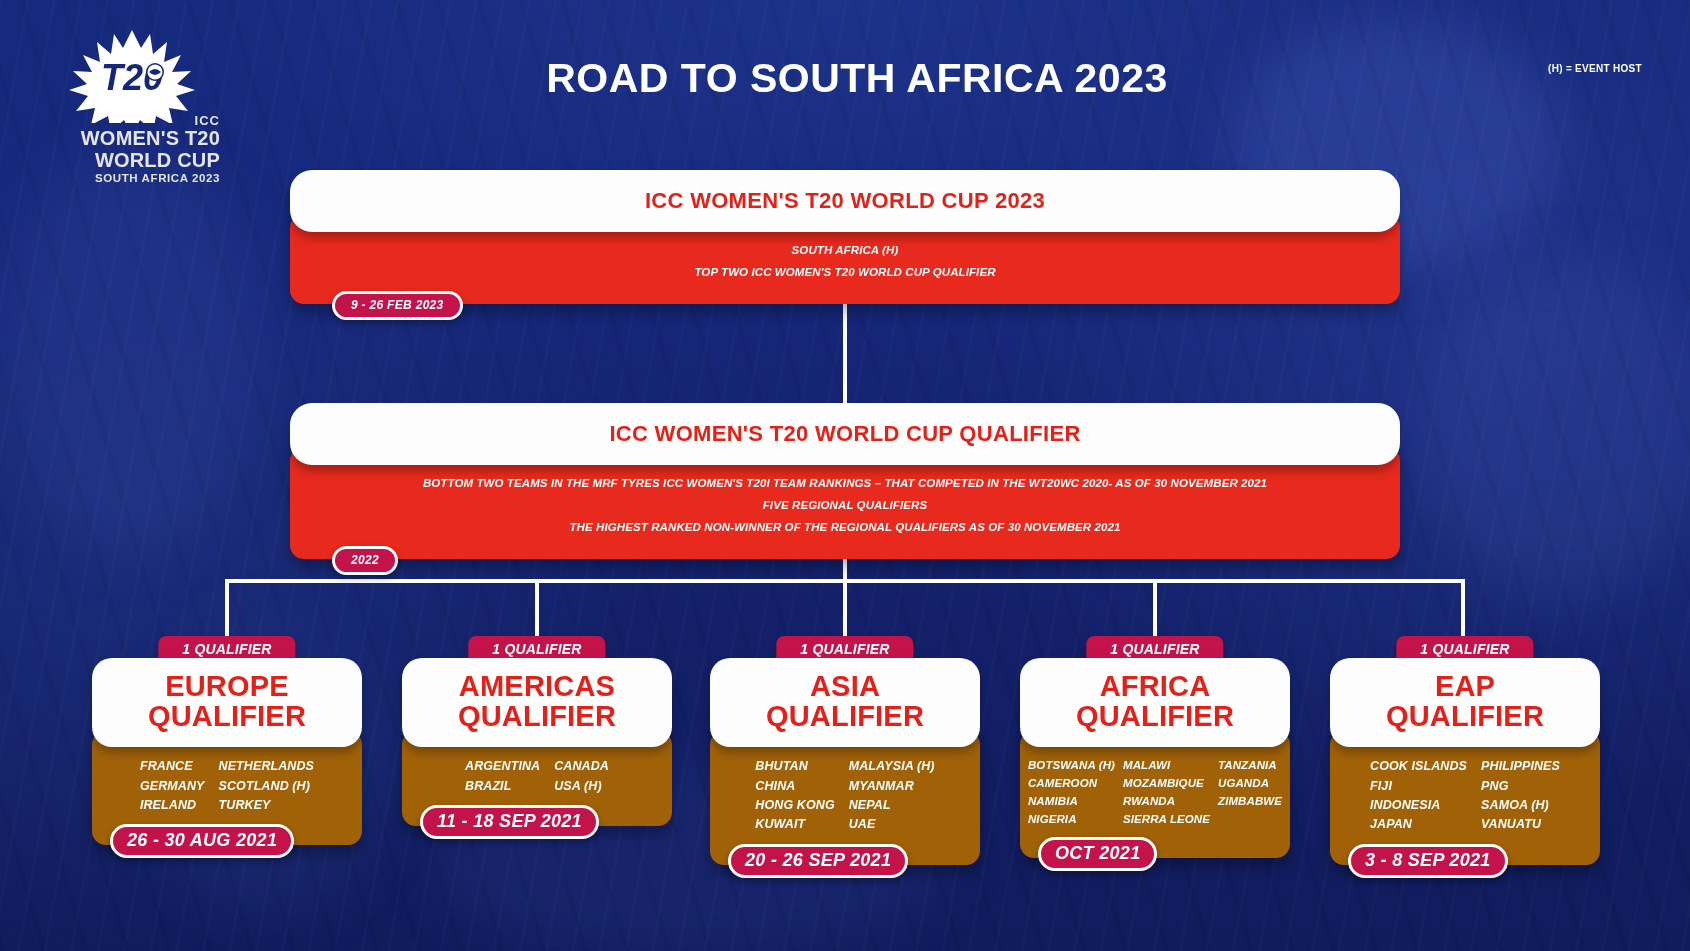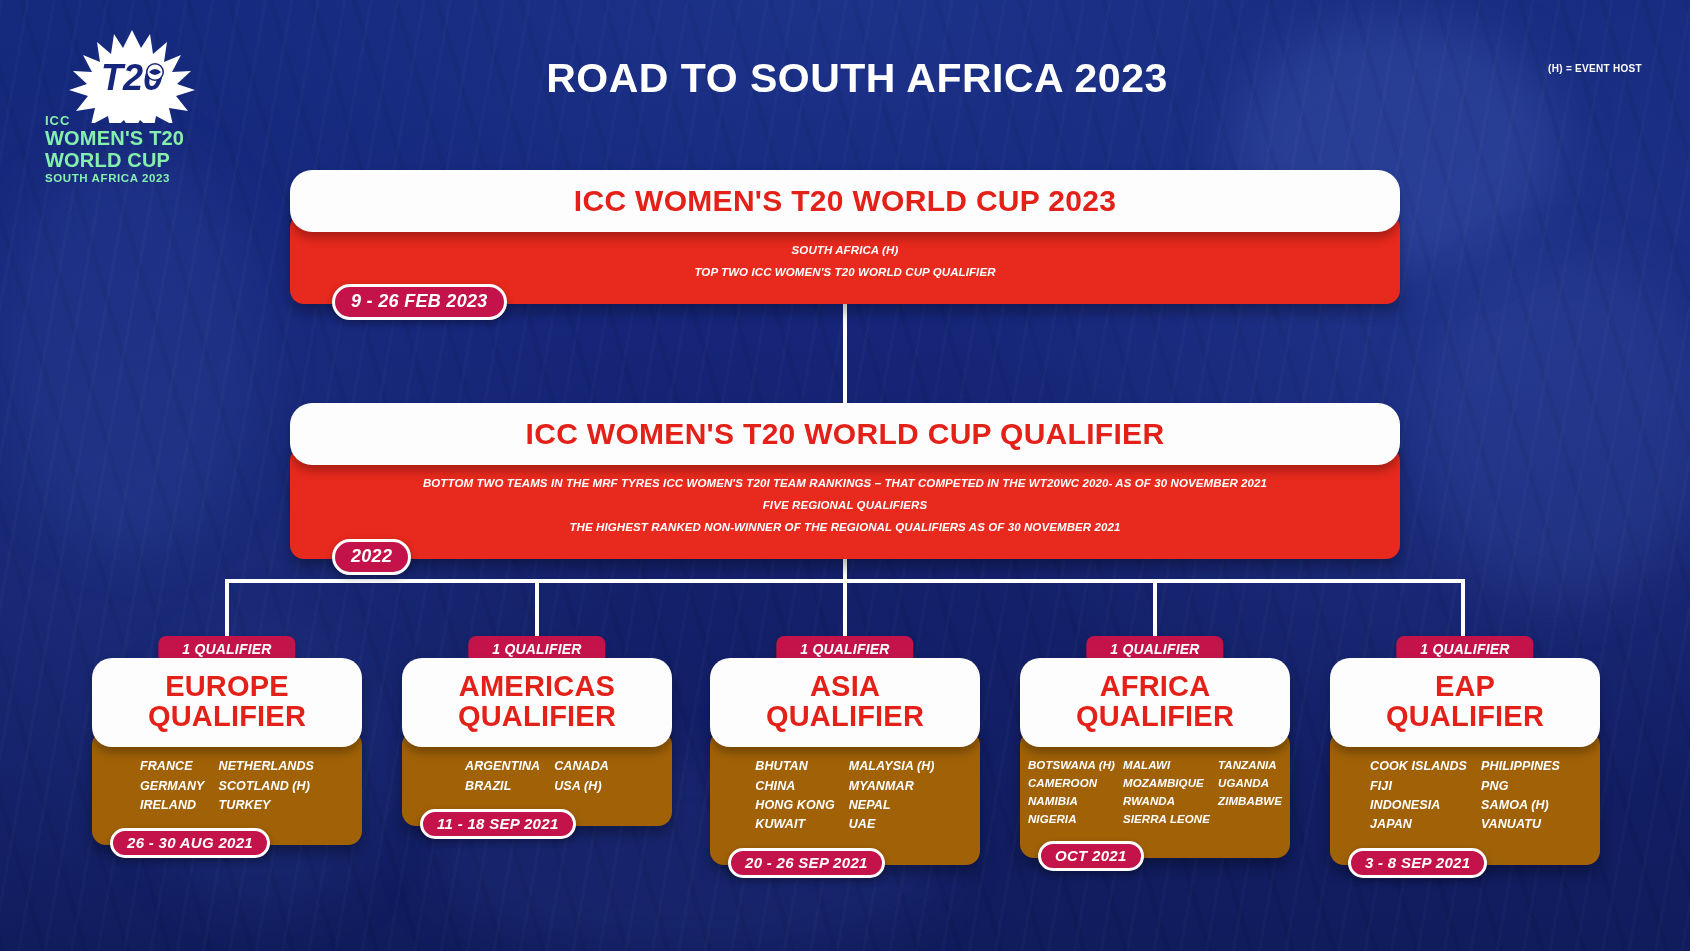--- a/index.html
+++ b/index.html
@@ -29,21 +29,21 @@
   .ghost{ position:absolute; border-radius:50%; filter:blur(26px); }
   .g1{ left:1230px; top:20px; width:330px; height:250px; background:rgba(60,85,175,.40); }
   .g2{ left:1420px; top:260px; width:290px; height:340px; background:rgba(52,74,160,.30); }
   .g3{ left:0px;   top:150px; width:260px; height:400px; background:rgba(48,70,155,.28); }
   .g4{ left:430px; top:760px; width:520px; height:200px; background:rgba(44,66,150,.22); }
   .g5{ left:150px; top:620px; width:240px; height:300px; background:rgba(40,60,140,.20); }
 
   
   #logo { position:absolute; left:45px; top:28px; width:175px; height:150px; }
   #logo svg { display:block; }
-  .logo-txt { position:absolute; left:0; width:175px; text-align:left; color:#86efac;
+  .logo-txt { position:absolute; left:0; width:175px; text-align:right; color:#e5e5e5;
     font-weight:700; letter-spacing:.2px; text-transform:uppercase; line-height:1; }
   .lt-icc   { top:86px;  font-size:13px; letter-spacing:1px; }
   .lt-w     { top:100px; font-size:20px; }
   .lt-wc    { top:122px; font-size:20px; }
   .lt-sa    { top:145px; font-size:11.5px; letter-spacing:.6px; }
 
   
   #title {
     position:absolute; left:0; top:55px; width:1690px; text-align:center;
     color:#fff; font-size:41px; font-weight:700; letter-spacing:.5px;margin-left:12px;
@@ -55,36 +55,36 @@
 
   
   .panel { position:absolute; width:1110px; left:290px; }
   .panel-head {
     background:#fdfdfd; border-radius:22px;
     height:62px; display:flex; align-items:center; justify-content:center;
     position:relative; z-index:3;
     box-shadow:0 6px 10px rgba(0,0,0,.28);
   }
   .panel-head span {
-    color:#e32119; font-size:30px; font-weight:700; letter-spacing:.3px;
+    color:#e32119; font-size:22px; font-weight:700; letter-spacing:.3px;
   }
   .panel-body {
     background:#e8291d; border-radius:14px;
     margin-top:-18px; padding:26px 40px 20px;
     position:relative; z-index:2;
     box-shadow:0 8px 14px rgba(0,0,0,.30);
   }
   .panel-body p {
     color:#fff; font-size:11.5px; font-weight:700; font-style:italic;
     text-align:center; letter-spacing:.1px; line-height:1.9;
   }
   .date-pill {
     position:absolute; z-index:5;
     background:#c4134b; color:#fff; border:3px solid #fff; border-radius:20px;
-    padding:4px 16px 5px; font-size:18px; font-weight:700; font-style:italic;
+    padding:4px 16px 5px; font-size:12px; font-weight:700; font-style:italic;
     letter-spacing:.3px; white-space:nowrap;
     box-shadow:0 3px 7px rgba(0,0,0,.3);
   }
 
   #panel1 { top:170px; }
   #panel1 .date-pill { left:42px; bottom:-16px; }
   #panel2 { top:403px; }
   #panel2 .date-pill { left:42px; bottom:-16px; }
 
   
@@ -113,21 +113,21 @@
     position:relative; z-index:2; margin-top:-16px;
     background:#a16207; border-radius:14px;
     padding:26px 16px 30px;
     box-shadow:0 8px 14px rgba(0,0,0,.30);
   }
   .teams { display:flex; justify-content:center; gap:14px; }
   .teams .col {
     color:#fff; font-size:12.5px; font-weight:700; font-style:italic;
     line-height:1.55; letter-spacing:.1px; white-space:nowrap;
   }
-  .card .date-pill { left:18px; bottom:-13px; font-size:15px; padding:3px 14px 4px; }
+  .card .date-pill { left:18px; bottom:-13px; font-size:18px; padding:3px 14px 4px; }
 </style>
 </head>
 <body>
 
 <div id="bg">
   <div class="ghost g1"></div>
   <div class="ghost g2"></div>
   <div class="ghost g3"></div>
   <div class="ghost g4"></div>
   <div class="ghost g5"></div>

